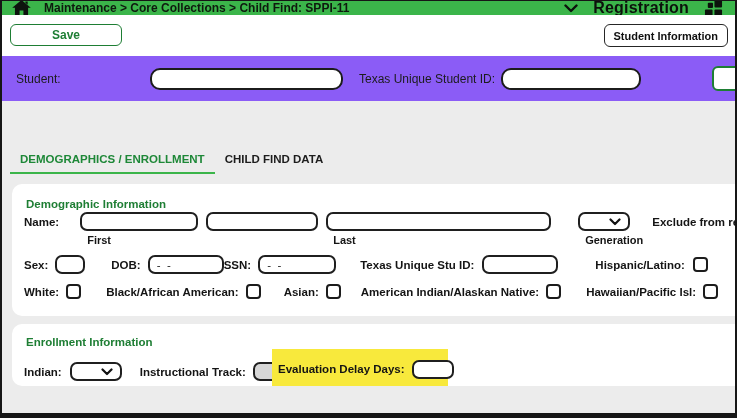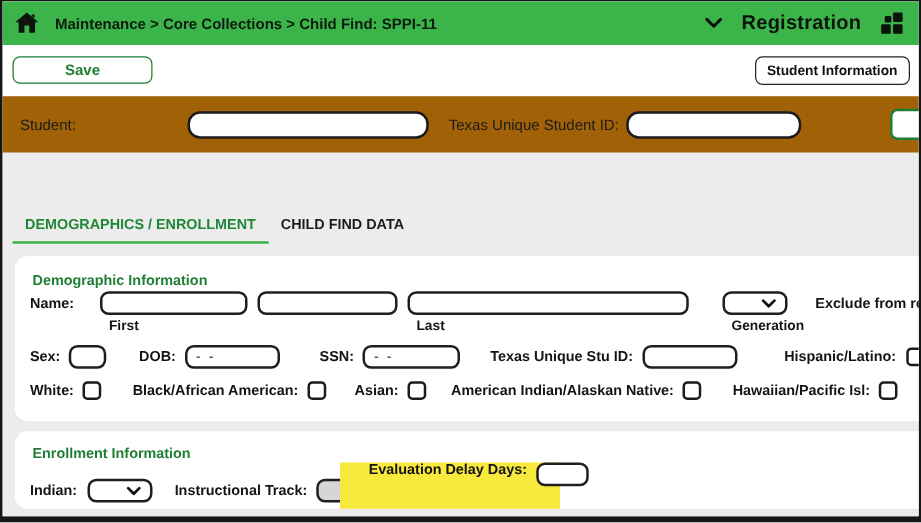--- a/index.html
+++ b/index.html
@@ -3,37 +3,37 @@
 <meta charset="utf-8">
 <style>
   * { box-sizing: border-box; margin: 0; padding: 0; }
   html,body { width: 737px; height: 418px; }
   body { font-family: "Liberation Sans", sans-serif; background:#fff; }
 
   .frame { width:737px; height:418px; border:2px solid #161616; border-top-width:1px; border-bottom-width:5px;
            background:#ececec; overflow:hidden; position:relative; }
 
   
-  .topbar { height:35px; background:#3bb54a; display:flex; align-items:center; padding:0 12px 0 10px; }
+  .topbar { height:14px; background:#3bb54a; display:flex; align-items:center; padding:0 12px 0 10px; }
   .topbar .crumb { margin-left:13px; font-size:12px; font-weight:600; color:#0e1a0e; white-space:nowrap; }
   .topbar .right { margin-left:auto; display:flex; align-items:center; gap:15px; }
   .topbar .apptitle { font-size:16px; font-weight:600; color:#0c120c; letter-spacing:.2px; }
   .iconbtn { display:flex; align-items:center; justify-content:center; cursor:pointer; }
 
   
   .toolbar { height:41px; background:#ffffff; position:relative; }
   .btn { display:flex; align-items:center; justify-content:center; background:#fff; cursor:pointer;
          font-family:inherit; }
   .save-btn { position:absolute; left:8px; top:9px; width:112px; height:22px;
               border:1.5px solid #1e7e34; border-radius:6px; color:#1e7e34; font-size:12px; font-weight:700; }
   .si-btn { position:absolute; right:7px; top:9px; height:23px; padding:0 9px;
             border:1.5px solid #262626; border-radius:6px; color:#101010; font-size:11px; font-weight:600; }
 
   
-  .studentbar { height:45px; background:#a16207; display:flex; align-items:center; padding-left:14px; position:relative; }
+  .studentbar { height:45px; background:#8b5cf6; display:flex; align-items:center; padding-left:14px; position:relative; }
   .sb-label { font-size:12px; color:#1c1c1c; white-space:nowrap; }
   .sb-label.first { width:134px; }
   input.sbinput { height:22px; border:2px solid #1c1c1c; border-radius:10px; background:#fff;
                   font-family:inherit; font-size:12px; padding:0 8px; outline:none; }
   .sb-student { width:193px; }
   .sb-tsds { width:140px; margin-left:6px; }
   .sb-label.second { margin-left:16px; }
   .cutoff-btn { position:absolute; right:-11px; top:10px; width:34px; height:25px;
                 border:2px solid #1e7e34; border-radius:6px; background:#fff; }
 
@@ -73,38 +73,38 @@
   .fgroup .sub { font-size:11px; font-weight:700; color:#141414; margin-top:3px; padding-left:7px; white-space:nowrap; }
   .w-first  { width:118px; } .w-middle { width:112px; } .w-last { width:225px; }
   .gen-group { margin-left:27px; } .gen-sel { width:52px; }
   .inline { display:flex; align-items:center; height:19px; }
   .exclude-group { margin-left:9px; }
 
   
   .sex-row { margin-top:9px; }
   .sex-input { width:30px; margin-left:7px; }
   .dob-label { margin-left:26px; } .dob-input { width:76px; margin-left:7px; }
-  .ssn-label { margin-left:32px; } .ssn-input { width:78px; margin-left:7px; }
+  .ssn-label { } .ssn-input { width:78px; margin-left:7px; }
   .tsds2-label { margin-left:24px; } .tsds2-input { width:76px; margin-left:8px; }
   .hisp-label { margin-left:37px; } .hisp-cb { margin-left:8px; }
 
   
   .race-row { margin-top:10px; }
   .pair { display:flex; align-items:center; }
   .pair .checkbox { margin-left:7px; }
   .pair + .pair { margin-left:23px; }
   .pair.p4 { margin-left:20px; } .pair.p2 { margin-left:25px; } .pair.p5 { margin-left:25px; }
 
   
   .enroll-row { margin-top:14px; }
   .grade-sel { width:52px; margin-left:8px; }
   .it-label { margin-left:18px; }
   .it-input { width:40px; margin-left:7px; }
   .highlight { position:absolute; left:260px; top:25px; width:176px; height:40px;
-               background:#f8e93c; display:flex; padding-left:23px; }
+               background:#f8e93c; display:flex; align-items:center; padding-left:6px; }
   .hl-input { width:42px; margin-left:7px; background:#dcd15e; }
 
   svg { display:block; }
 </style>
 </head>
 <body>
 
 <div class="frame">
 
   <div class="topbar">

